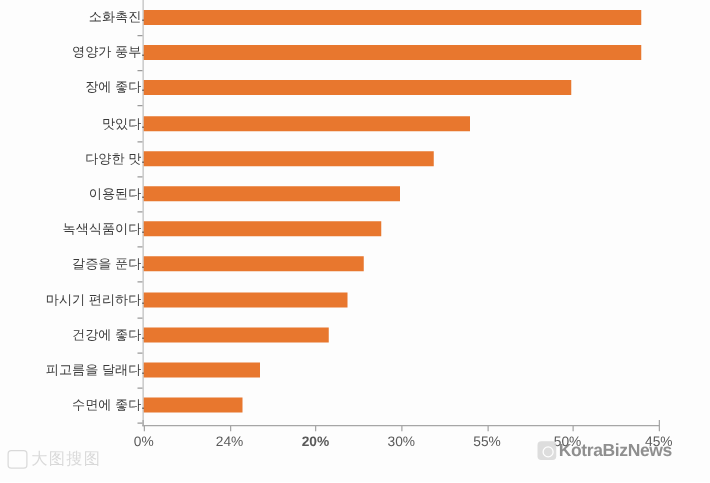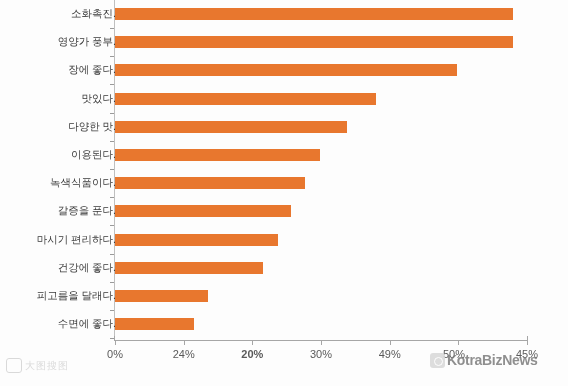--- a/index.html
+++ b/index.html
@@ -138,21 +138,21 @@
     gap: 3px;
     opacity: 0.30;
   }
   .wm-left-mark {
     width: 14px;
     height: 13px;
     border: 1.5px solid #8a8a8a;
     border-radius: 3px;
   }
   .wm-left-text {
-    font-size: 10px;
+    font-size: 13px;
     font-weight: normal;
     color: #8a8a8a;
     letter-spacing: 1px;
   }
 </style>
 </head>
 <body>
 
 <div id="chart-root">
 
@@ -228,21 +228,21 @@
   <div id="ticks-container">
       <div class="tick" style="left: 115px;"></div>
       <div class="tick-label" style="left: 115px;">0%</div>
       <div class="tick" style="left: 183.667px;"></div>
       <div class="tick-label" style="left: 183.667px;">24%</div>
       <div class="tick" style="left: 252.333px;"></div>
       <div class="tick-label" style="left: 252.333px; font-weight: bold;">20%</div>
       <div class="tick" style="left: 321px;"></div>
       <div class="tick-label" style="left: 321px; text-align: center;">30%</div>
       <div class="tick" style="left: 389.667px;"></div>
-      <div class="tick-label" style="left: 389.667px;">49%</div>
+      <div class="tick-label" style="left: 389.667px;">55%</div>
       <div class="tick" style="left: 458.333px;"></div>
       <div class="tick-label" style="left: 454px;">50%</div>
       <div class="tick" style="left: 527px;"></div>
       <div class="tick-label" style="left: 527px;">45%</div>
     </div>
 
   <div class="wm-right">
     <span class="wm-badge"></span>
     <span class="wm-right-text">KotraBizNews</span>
   </div>

